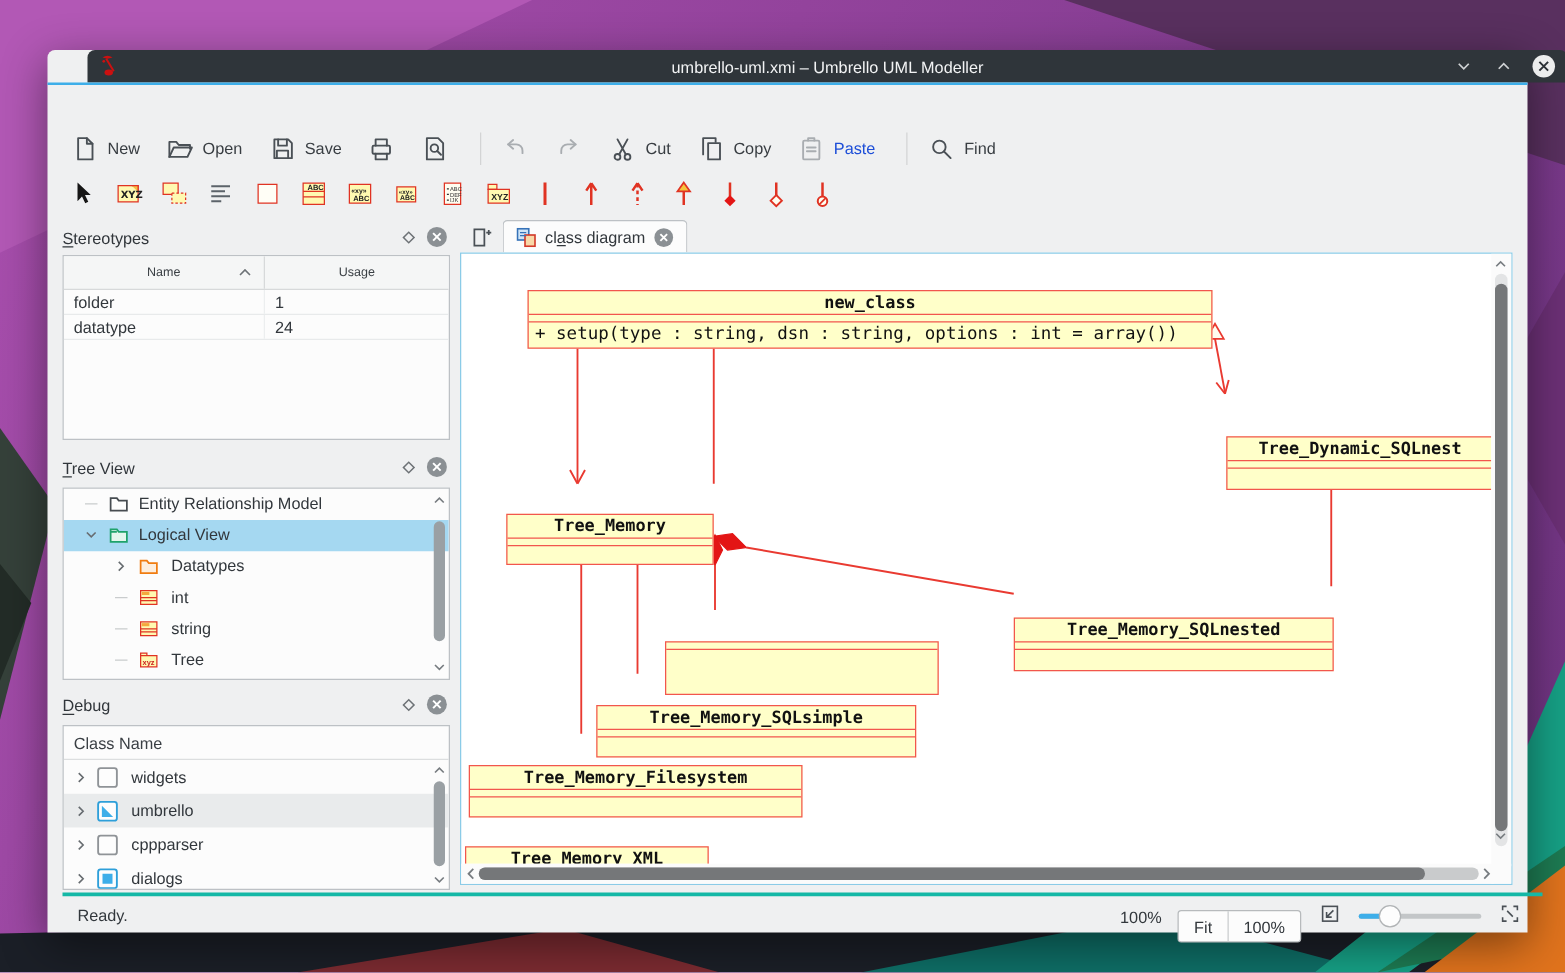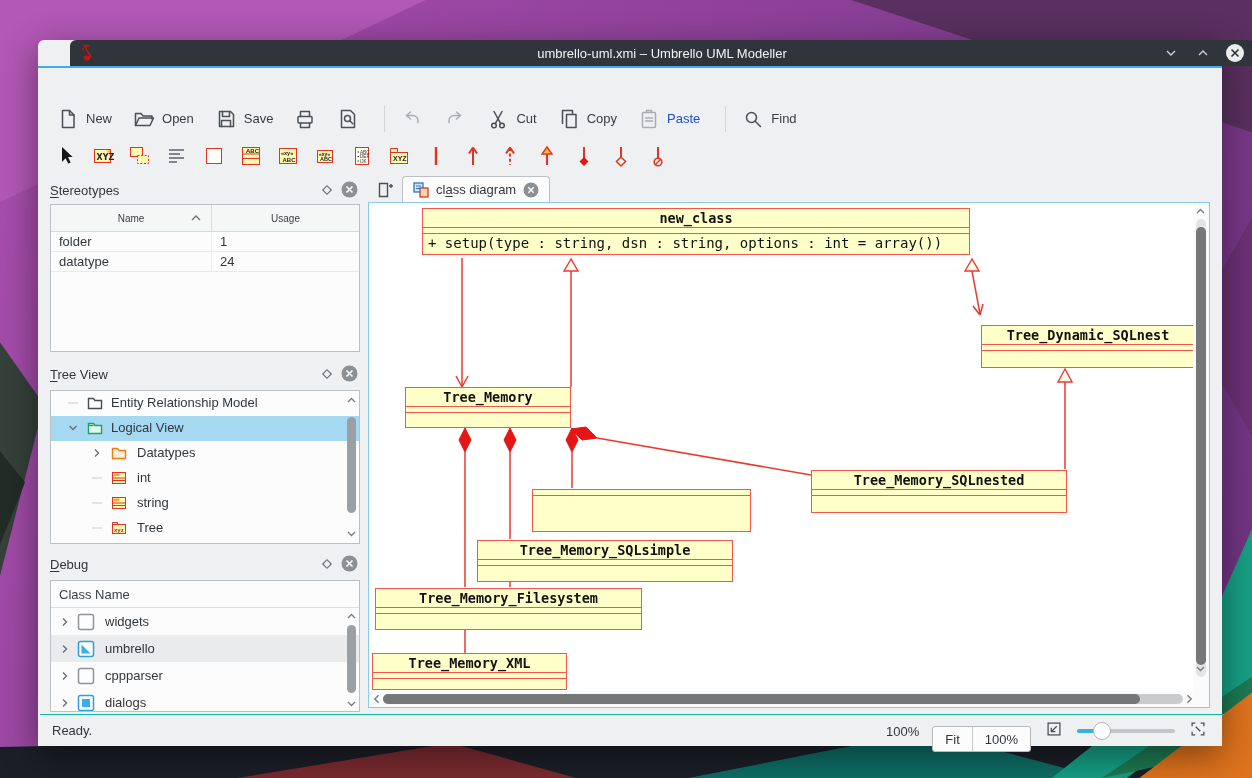--- a/index.html
+++ b/index.html
@@ -69,42 +69,42 @@
   .tabbar { position:absolute; left:330px; top:136px; width:848px; height:26px; }
   .newtab-btn { position:absolute; left:4px; top:2px; width:26px; height:23px; display:flex; align-items:center; justify-content:center; }
   .tab { position:absolute; left:34px; top:0; height:26px; background:#fcfcfc; border:1px solid #bdc1c5; border-bottom:none;
          border-radius:4px 4px 0 0; display:flex; align-items:center; gap:7px; padding:0 10px; font-size:13px; color:#32373c; }
   .tab u { text-decoration:underline; text-underline-offset:2px; }
 
   .canvas { position:absolute; left:330px; top:162px; width:842px; height:506px; border:1px solid #8bcbe7; background:#ffffff; }
   .canvas-content { position:absolute; left:0; top:0; width:824px; height:488px; overflow:hidden; }
 
   .uml-class { position:absolute; background:#ffffc9; border:1.5px solid #f2564d; display:flex; flex-direction:column;
-               font-family:"DejaVu Sans Mono",monospace; }
+               font-family:"DejaVu Sans Mono",monospace;margin-top:24px; }
   .uml-title { height:19px; border-bottom:1.2px solid #f2564d; text-align:center; font-weight:bold; font-size:13.5px; color:#111;
                line-height:19px; white-space:nowrap; overflow:hidden; }
   .uml-attrs { height:6px; border-bottom:1.2px solid #f2564d; }
   .uml-ops { flex:1; font-size:14px; color:#111; padding:1px 0 0 5px; white-space:nowrap; overflow:hidden; }
 
   .edges { position:absolute; left:0; top:0; }
   .edges path { stroke:#e93a31; stroke-width:1.5; fill:none; }
   .edges polygon.tri { fill:#fffdf0; stroke:#e93a31; stroke-width:1.4; }
   .edges polygon.dia { fill:#e31515; stroke:#e31515; }
 
   
   .vscroll { position:absolute; right:0; top:0; width:16px; height:490px; background:#fbfbfb; }
   .vscroll .track { position:absolute; left:3px; top:16px; bottom:16px; width:10px; background:#e3e4e5; border-radius:5px; }
   .vscroll .thumb { position:absolute; left:3px; top:24px; height:438px; width:10px; background:#757779; border-radius:5px; }
   .hscroll { position:absolute; left:0; bottom:0; height:16px; width:826px; background:#fbfbfb; }
   .hscroll .track { position:absolute; top:3px; left:14px; right:12px; height:10px; background:#c9cbcc; border-radius:5px; }
   .hscroll .thumb { position:absolute; top:3px; left:14px; width:757px; height:10px; background:#757779; border-radius:5px; }
   .corner { position:absolute; right:0; bottom:0; width:16px; height:16px; background:#fbfbfb; }
 
   
-  .statusbar { position:absolute; left:2px; top:674px; width:100%; height:32px; border-top:1px solid #14b8a6; }
+  .statusbar { position:absolute; left:12px; top:674px; width:100%; height:32px; border-top:3px solid #14b8a6; }
   .status-msg { position:absolute; left:12px; top:8px; font-size:13px; color:#32373c; }
   .status-right { position:absolute; right:16px; top:1px; height:30px; display:flex; align-items:center; gap:13px; }
   .zoom-label { font-size:13px; color:#32373c; }
   .btn-group { display:flex; border:1px solid #b7babc; border-radius:3px; background:#fcfcfc; height:26px;margin-top:16px; }
   .btn-group .g-btn { padding:0 12px; font-size:13px; color:#32373c; display:flex; align-items:center; }
   .btn-group .g-btn + .g-btn { border-left:1px solid #c9cccd; }
   .slider { position:relative; width:98px; height:20px; }
   .slider .track { position:absolute; left:0; right:0; top:8px; height:4px; border-radius:2px; background:#c3c6c8; }
   .slider .fill { position:absolute; left:0; width:18px; top:8px; height:4px; border-radius:2px; background:#3daee9; }
   .slider .handle { position:absolute; left:16px; top:1px; width:18px; height:18px; border-radius:50%; background:#fdfdfd; border:1px solid #b1b4b6; }

